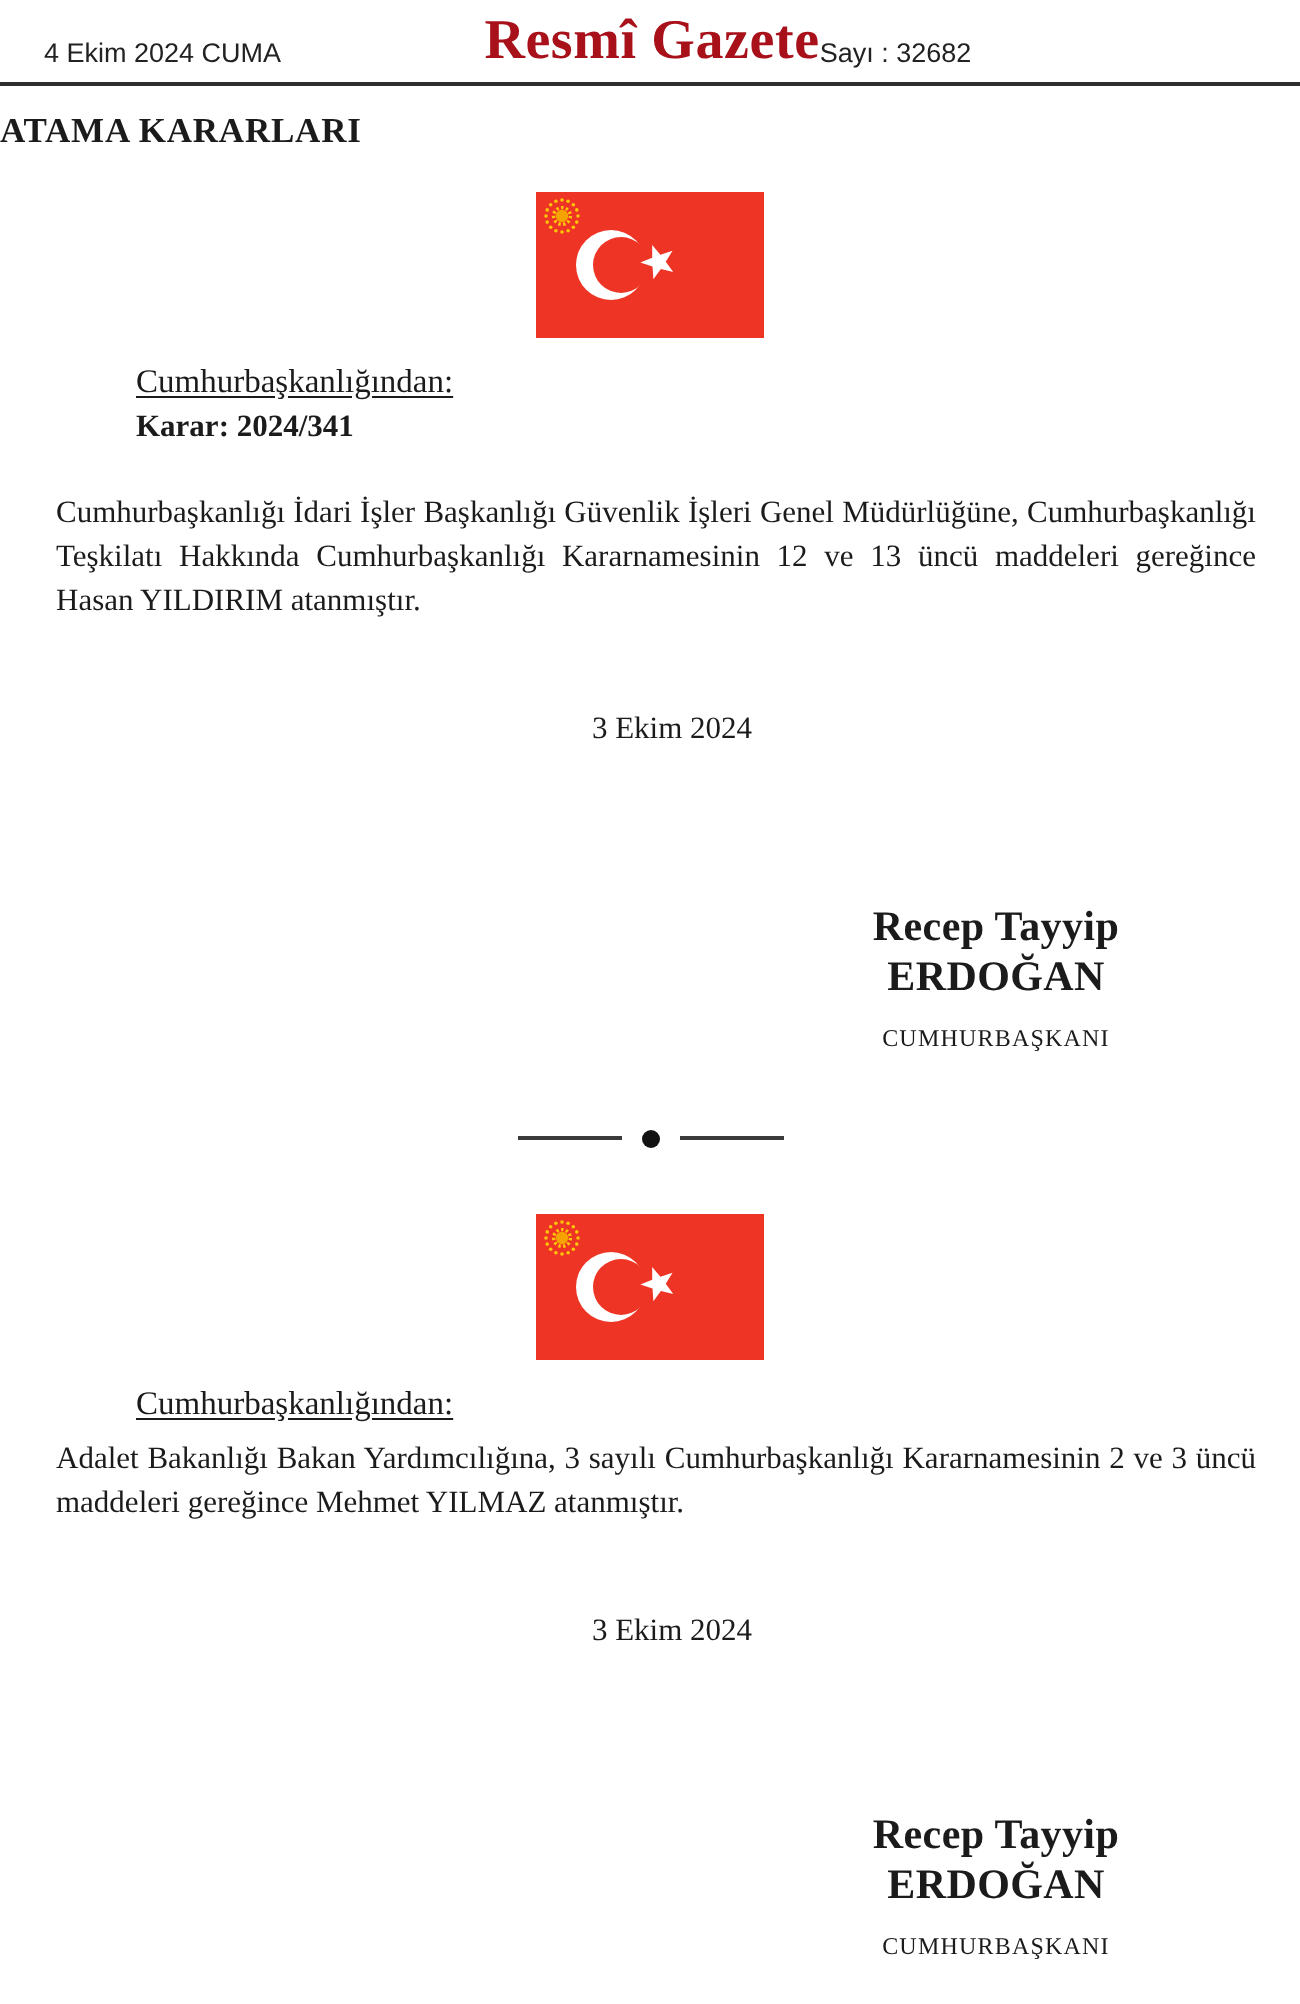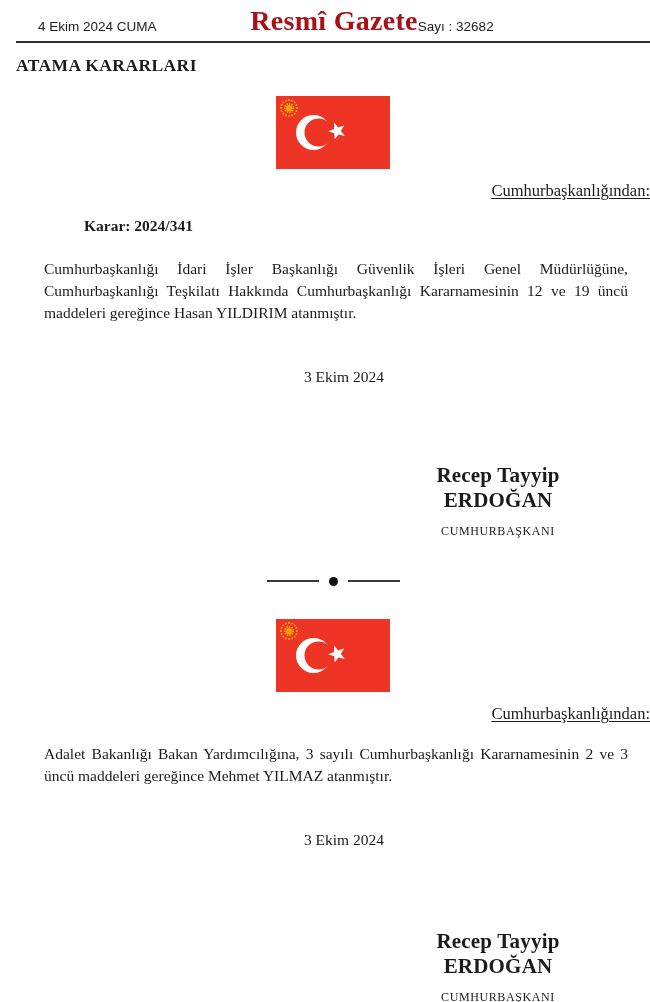--- a/index.html
+++ b/index.html
@@ -4,21 +4,21 @@
 <style>
   * { margin: 0; padding: 0; box-sizing: border-box; }
   html, body { background: #ffffff; }
   body {
     width: 650px; height: 1002px;
     font-family: "Liberation Serif", serif;
     color: #1b1b1b;
     overflow: hidden;
     position: relative;
   }
-  .page { width: 650px; height: 1002px; background: #fff; padding-left: 16px; }
+  .page { width: 650px; height: 1002px; background: #fff; }
 
   
   .header {
     display: flex; align-items: flex-end;
     padding: 5px 20px 4px 22px;
     border-bottom: 2px solid #2e2e2e;
   }
   .header-date, .header-issue {
     flex: 1;
     font-family: "Liberation Sans", sans-serif;
@@ -44,34 +44,33 @@
   .flag { display: block; width: 114px; height: 73px; margin: 0 auto; }
   .flag-1 { margin-top: 20px; }
   .flag-2 { margin-top: 33px; }
 
   
   .authority {
     margin: 12px 0 0 68px;
     font-size: 16.5px;
     text-decoration: underline;
     text-underline-offset: 2px;
-    text-align: right;
   }
   .decision-no {
-    margin: 16px 0 0 68px;
+    margin: 4px 0 0 68px;
     font-size: 15.5px; font-weight: bold;
   }
   .body-text {
     margin: 23px 22px 0 28px;
     font-size: 15.5px;
     line-height: 22px;
     text-align: justify;
     text-align-last: left;
   }
-  .sec2 .body-text { margin-top: 19px; }
+  .sec2 .body-text { margin-top: 7px; }
   .decision-date {
     margin-top: 44px;
     text-align: center;
     font-size: 15.5px;
     position: relative; left: 11px;
   }
   .signature {
     width: 230px;
     margin: 77px 37px 0 auto;
     text-align: center;
@@ -129,21 +128,21 @@
       </g>
       <g>
         <circle cx="37.5" cy="36.5" r="17.5" fill="#ffffff"></circle>
         <circle cx="42.5" cy="36.5" r="14" fill="#ee3424"></circle>
       </g>
       <polygon transform="rotate(-20 61 34.5)" points="61,26 63.18,32.01 69.56,32.22 64.52,36.14 66.29,42.28 61,38.7 55.71,42.28 57.48,36.14 52.44,32.22 58.82,32.01" fill="#ffffff"></polygon>
     </svg>
 
     <div class="authority">Cumhurbaşkanlığından:</div>
     <div class="decision-no">Karar: 2024/341</div>
-    <p class="body-text">Cumhurbaşkanlığı İdari İşler Başkanlığı Güvenlik İşleri Genel Müdürlüğüne, Cumhurbaşkanlığı Teşkilatı Hakkında Cumhurbaşkanlığı Kararnamesinin 12 ve 19 üncü maddeleri gereğince Hasan YILDIRIM atanmıştır.</p>
+    <p class="body-text">Cumhurbaşkanlığı İdari İşler Başkanlığı Güvenlik İşleri Genel Müdürlüğüne, Cumhurbaşkanlığı Teşkilatı Hakkında Cumhurbaşkanlığı Kararnamesinin 12 ve 13 üncü maddeleri gereğince Hasan YILDIRIM atanmıştır.</p>
     <div class="decision-date">3 Ekim 2024</div>
     <div class="signature">
       <div class="signer-name">Recep Tayyip ERDOĞAN</div>
       <div class="signer-title">CUMHURBAŞKANI</div>
     </div>
   </div>
 
   <div class="divider">
     <span class="line"></span>
     <span class="dot"></span>

